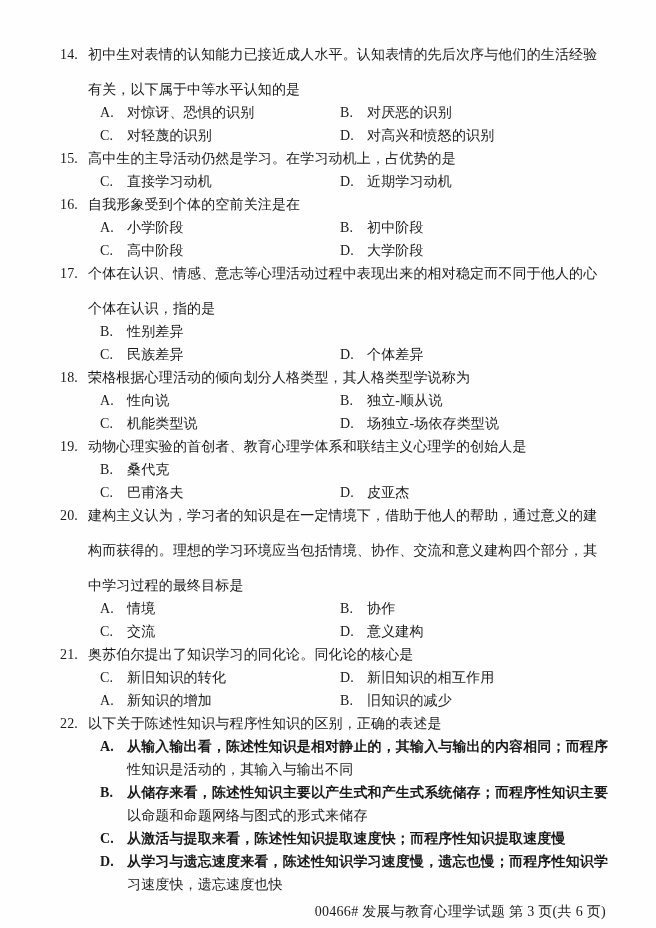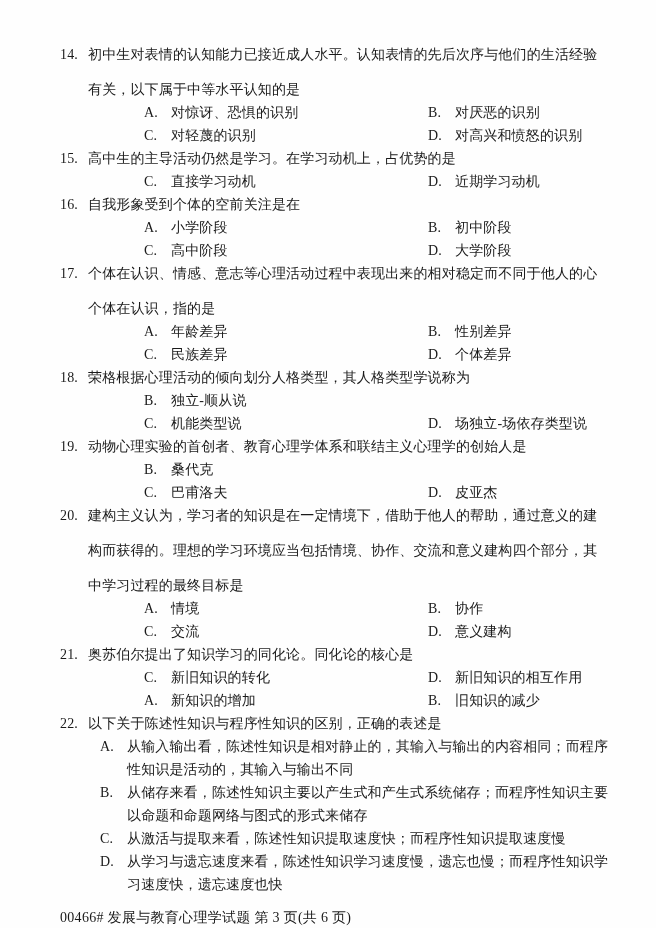--- a/index.html
+++ b/index.html
@@ -18,31 +18,31 @@
     padding: 43px 50px 0 60px;
     overflow: hidden;
   }
   .line { line-height: 23px; height: 23px; white-space: nowrap; }
   
   .stem-first { padding-left: 28px; }
   .q-num { display: inline-block; width: 28px; margin-left: -28px; }
   .stem-cont { padding-left: 28px; margin-top: 12px; }
   
   .orow { display: flex; padding-left: 40px; }
-  .ocell { white-space: nowrap; margin-left: 44px; }
+  .ocell { white-space: nowrap; }
   .ocell.c1 { width: 240px; flex: 0 0 240px; }
   .olab { display: inline-block; width: 27px; }
   
-  .fo-first { padding-left: 67px; }
+  .fo-first { padding-left: 67px; font-weight: bold; }
   .fo-lab { display: inline-block; width: 27px; margin-left: -27px; }
   .fo-cont { padding-left: 67px; }
   
   .footer {
-    margin-top: 12px;
-    text-align: left;
+    margin-top: 6px;
+    text-align: right;
     line-height: 20px;
     letter-spacing: 0.3px;
   }
 </style>
 </head>
 <body>
 
 <div class="page">
 
   <div>
@@ -75,32 +75,32 @@
     <div class="line orow">
       <div class="ocell c1"><span class="olab">C.</span><span>高中阶段</span></div>
       <div class="ocell"><span class="olab">D.</span><span>大学阶段</span></div>
     </div>
   </div>
 
   <div>
     <div class="line stem-first"><span class="q-num">17.</span><span>个体在认识、情感、意志等心理活动过程中表现出来的相对稳定而不同于他人的心</span></div>
     <div class="line stem-cont">个体在认识，指的是</div>
     <div class="line orow">
-      <div class="ocell c1"><span class="olab">A.</span><span>年龄差异</span></div>
       <div class="ocell"><span class="olab">B.</span><span>性别差异</span></div>
     </div>
     <div class="line orow">
       <div class="ocell c1"><span class="olab">C.</span><span>民族差异</span></div>
       <div class="ocell"><span class="olab">D.</span><span>个体差异</span></div>
     </div>
   </div>
 
   <div>
     <div class="line stem-first"><span class="q-num">18.</span><span>荣格根据心理活动的倾向划分人格类型，其人格类型学说称为</span></div>
     <div class="line orow">
+      <div class="ocell c1"><span class="olab">A.</span><span>性向说</span></div>
       <div class="ocell"><span class="olab">B.</span><span>独立-顺从说</span></div>
     </div>
     <div class="line orow">
       <div class="ocell c1"><span class="olab">C.</span><span>机能类型说</span></div>
       <div class="ocell"><span class="olab">D.</span><span>场独立-场依存类型说</span></div>
     </div>
   </div>
 
   <div>
     <div class="line stem-first"><span class="q-num">19.</span><span>动物心理实验的首创者、教育心理学体系和联结主义心理学的创始人是</span></div>

